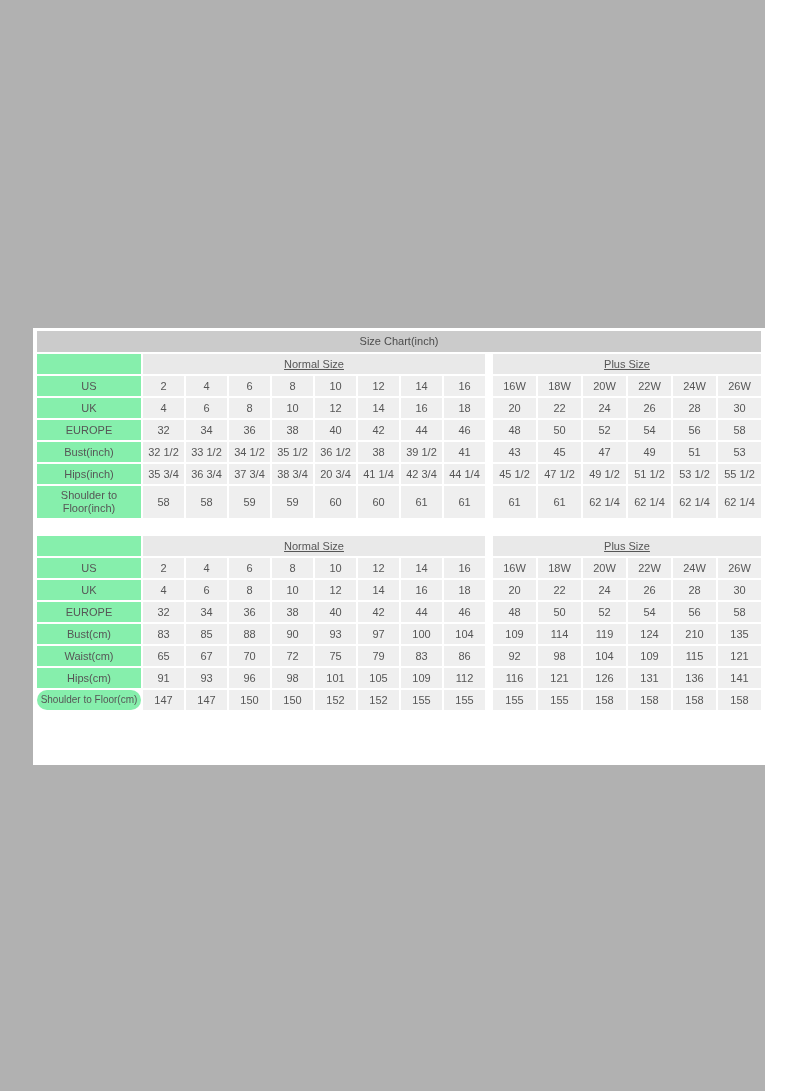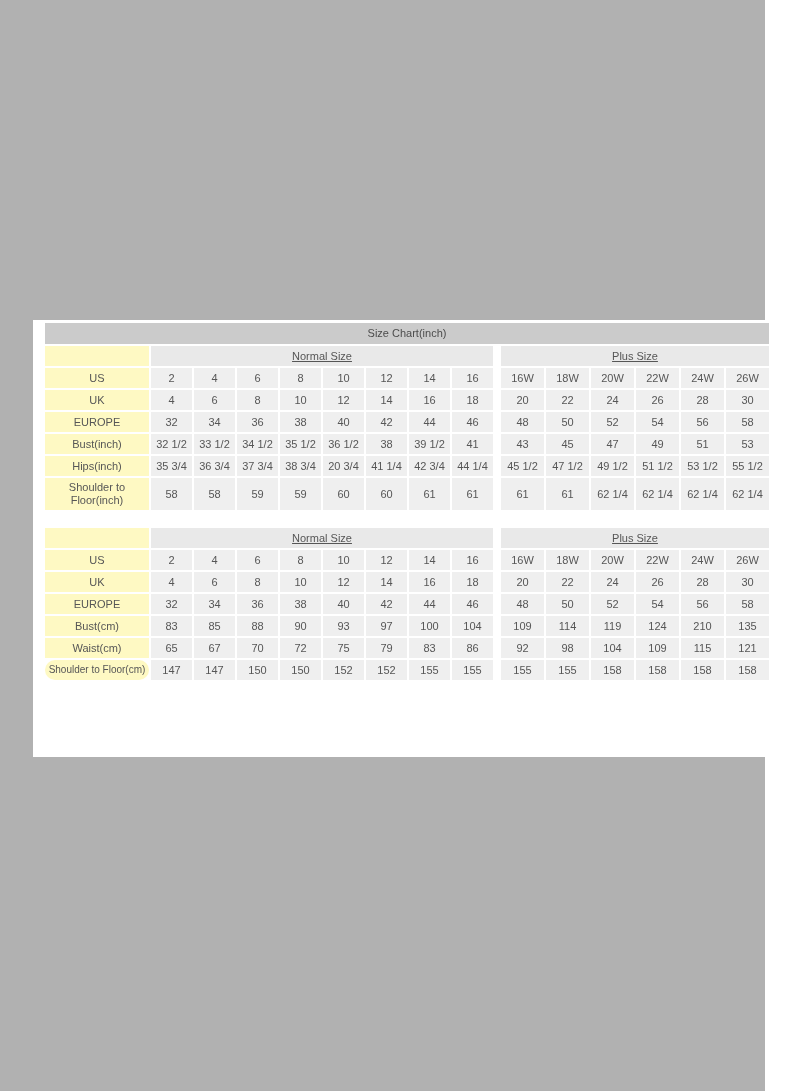--- a/index.html
+++ b/index.html
@@ -9,45 +9,45 @@
     font-family: "Liberation Sans", "DejaVu Sans", sans-serif;
     position: relative;
     overflow: hidden;
   }
   .content-bg {
     position: absolute; left: 0; top: 0;
     width: 765px; height: 1091px;
     background: #b1b1b1;
   }
   .panel {
-    position: absolute; left: 33px; top: 320px;
+    position: absolute; left: 33px; top: 328px;
     width: 728px; height: 435px;
     background: #ffffff;
-    padding: 1px 10px;
+    padding: 1px 2px;
   }
   table.size-table {
     border-collapse: separate;
     border-spacing: 2px;
     table-layout: fixed;
     font-size: 11px;
     color: #565656;
   }
   col.c-label { width: 104px; }
   col.c-n     { width: 41px; }
   col.c-sp    { width: 4px; }
   col.c-p     { width: 43px; }
   td {
     padding: 0 1px;
     text-align: center;
     vertical-align: middle;
     height: 20px;
     line-height: 1.15;
   }
   td.title   { background: #cbcbcb; height: 21px; color: #4c4c4c; }
-  td.lblcell { background: #fef9c3; margin-left: 24px; }
+  td.lblcell { background: #86efac; margin-left: 24px; }
   td.group   { background: #e9e9e9; text-decoration: underline; }
   td.cell    { background: #efefef; }
   td.sp      { background: transparent; padding: 0; }
   #t0 tbody tr:last-child td { height: 32px; }
   #t1 td.lblcell { white-space: nowrap; }
   #t1 tbody tr:last-child td.lblcell { font-size: 10px; border-radius: 10px; }
   .table-separator { height: 14px; }
 </style>
 </head>
 <body>
@@ -304,20 +304,38 @@
             <td class="cell">86</td>
             <td class="sp"></td>
             <td class="cell">92</td>
             <td class="cell">98</td>
             <td class="cell">104</td>
             <td class="cell">109</td>
             <td class="cell">115</td>
             <td class="cell">121</td>
           </tr>
           <tr>
+            <td class="lblcell">Hips(cm)</td>
+            <td class="cell">91</td>
+            <td class="cell">93</td>
+            <td class="cell">96</td>
+            <td class="cell">98</td>
+            <td class="cell">101</td>
+            <td class="cell">105</td>
+            <td class="cell">109</td>
+            <td class="cell">112</td>
+            <td class="sp"></td>
+            <td class="cell">116</td>
+            <td class="cell">121</td>
+            <td class="cell">126</td>
+            <td class="cell">131</td>
+            <td class="cell">136</td>
+            <td class="cell">141</td>
+          </tr>
+          <tr>
             <td class="lblcell">Shoulder to Floor(cm)</td>
             <td class="cell">147</td>
             <td class="cell">147</td>
             <td class="cell">150</td>
             <td class="cell">150</td>
             <td class="cell">152</td>
             <td class="cell">152</td>
             <td class="cell">155</td>
             <td class="cell">155</td>
             <td class="sp"></td>

